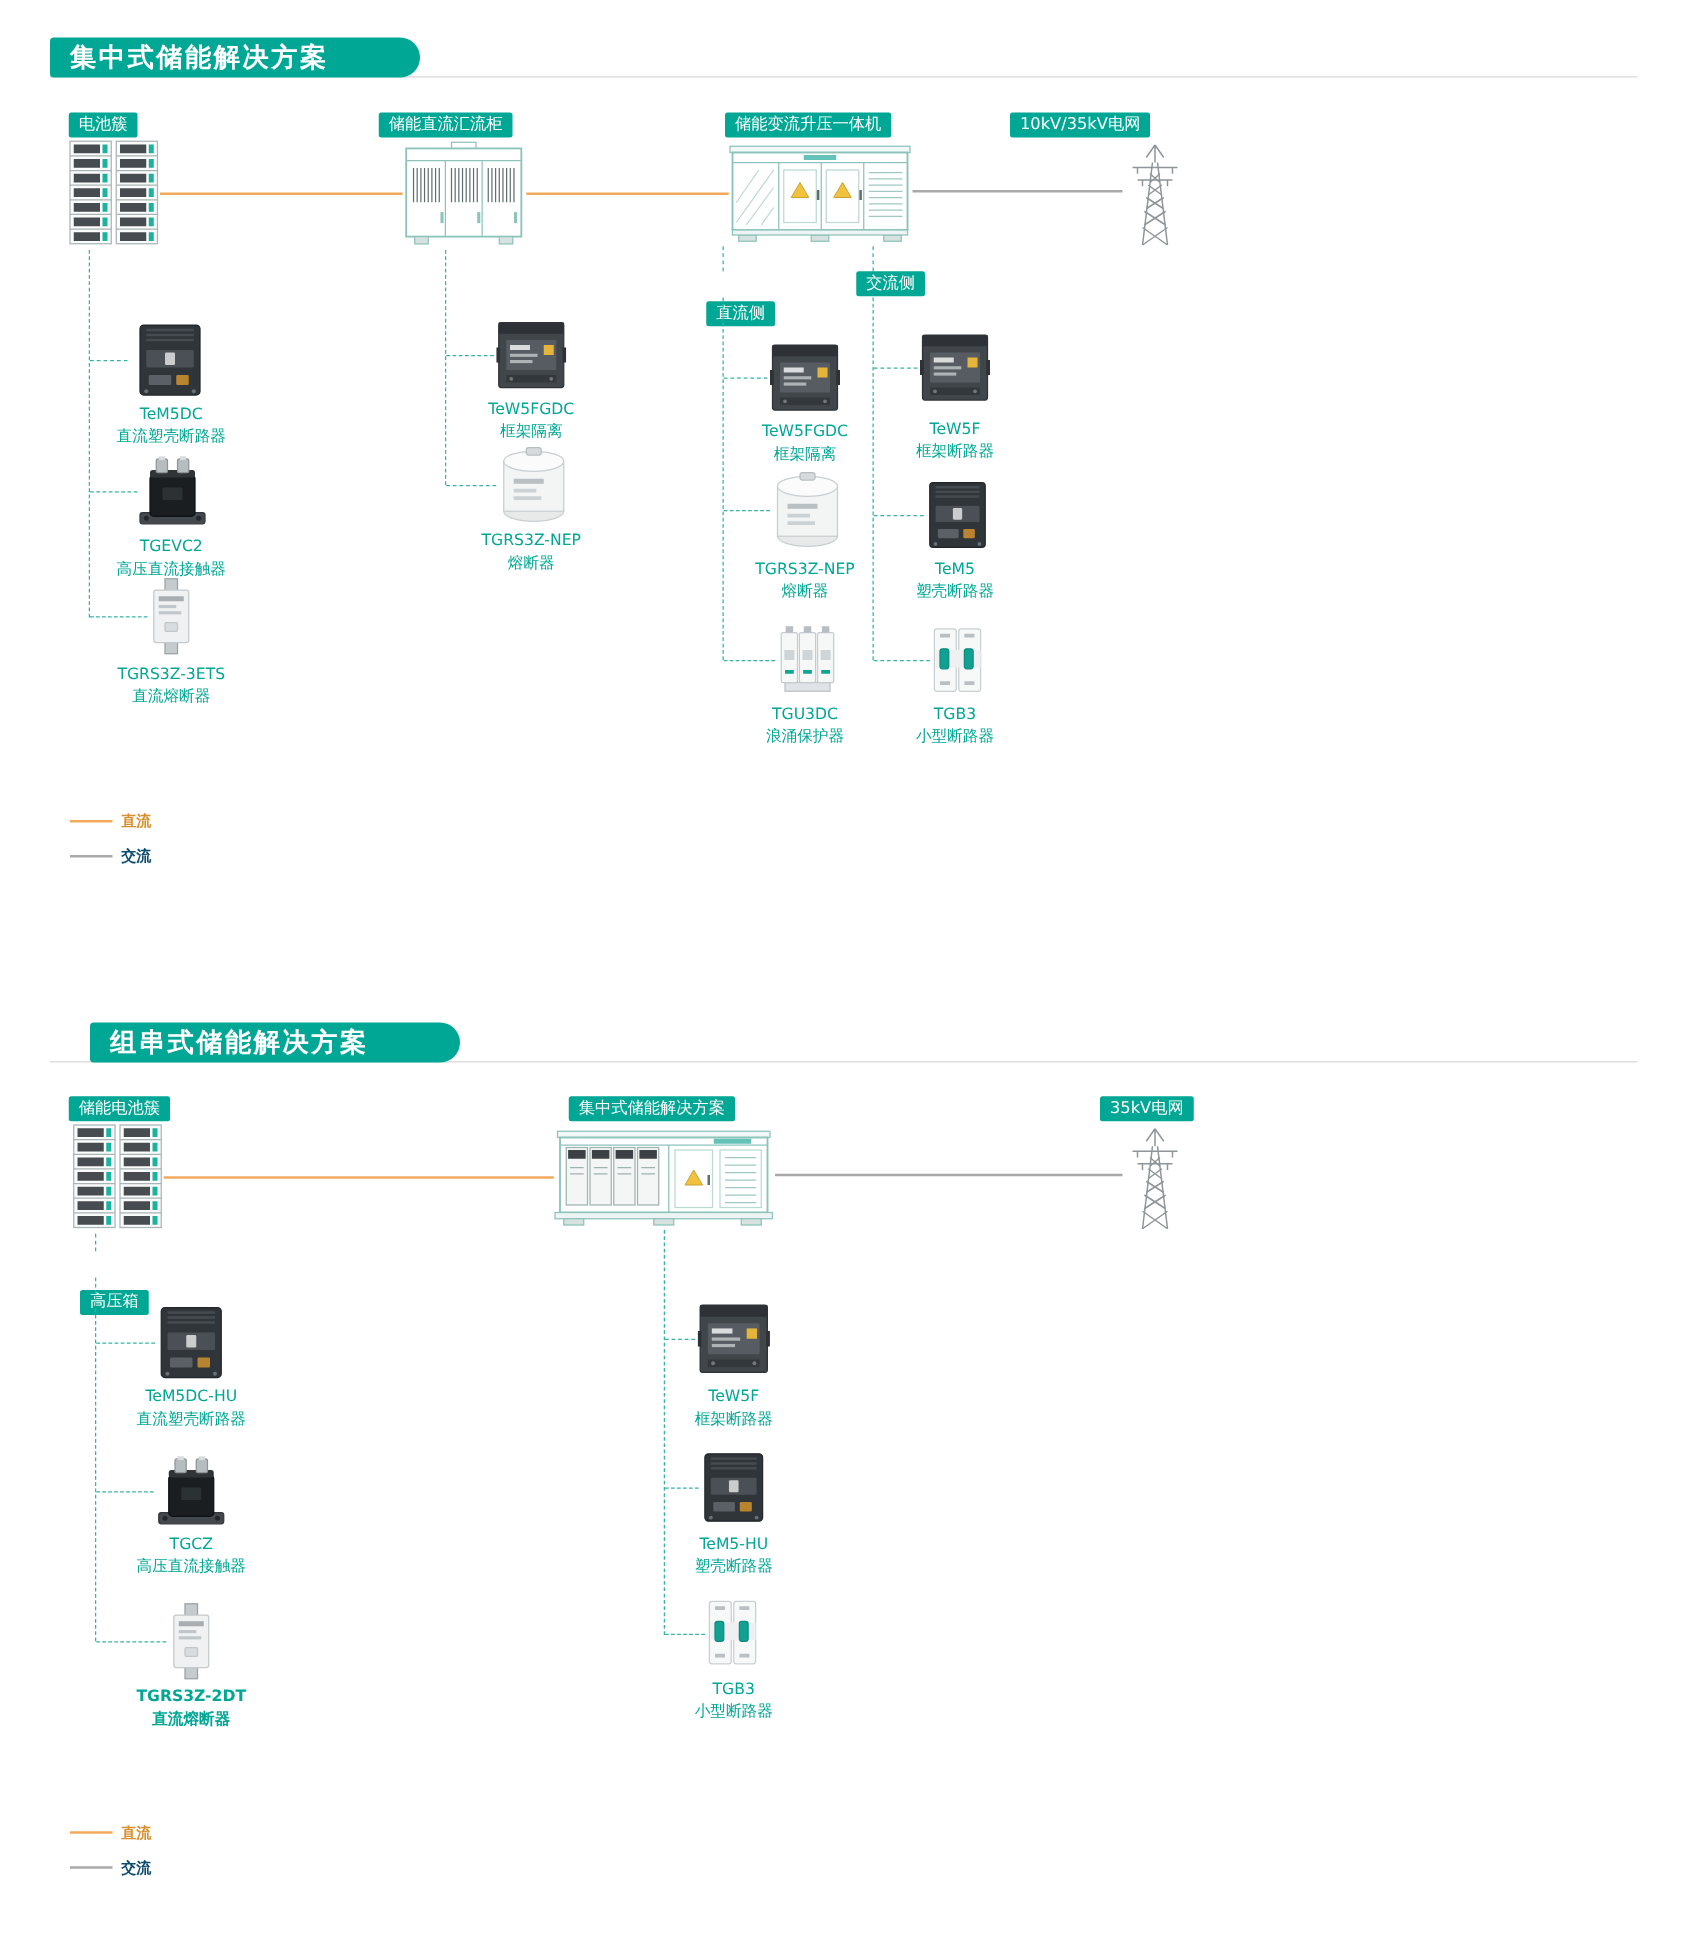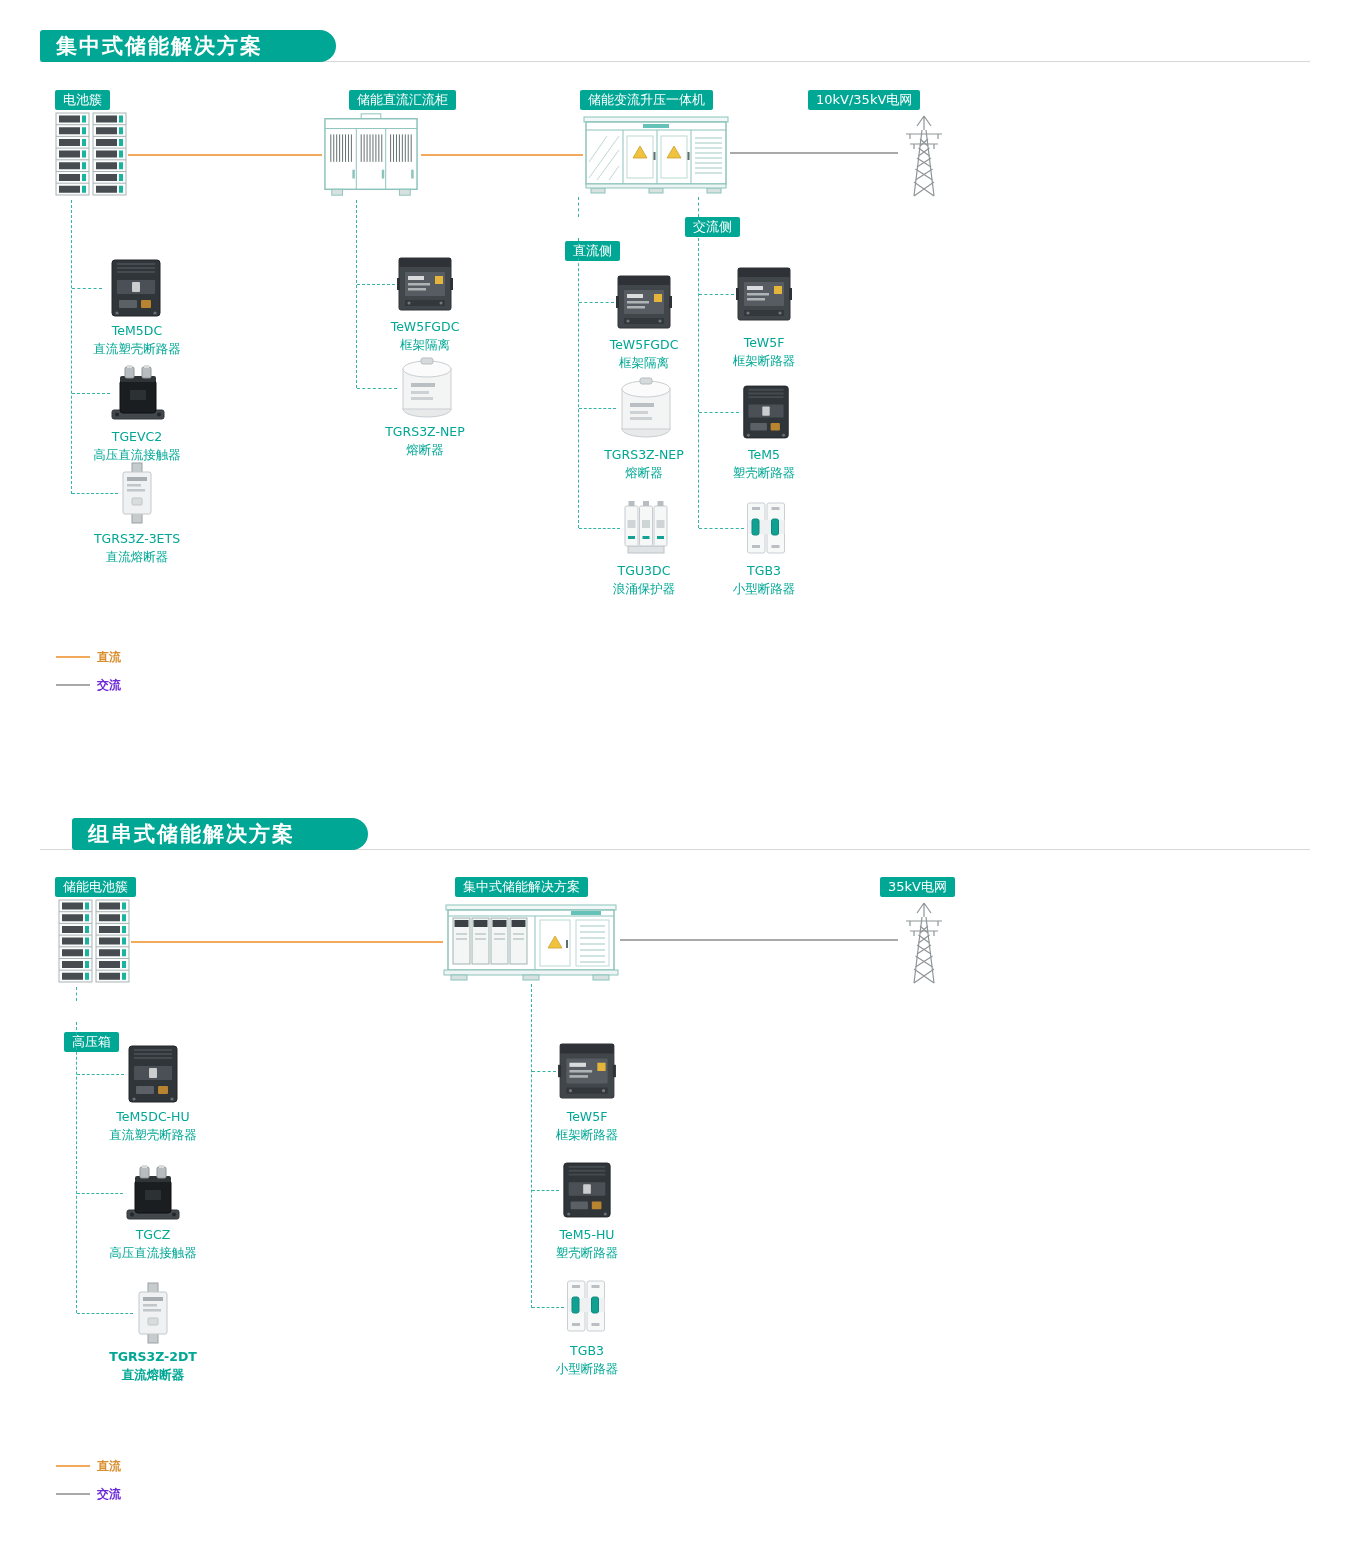--- a/index.html
+++ b/index.html
@@ -21,21 +21,21 @@
   .flow.dc{background:var(--orange);}
   .flow.ac{background:var(--acgray);}
   .vdash{position:absolute;width:0;border-left:1px dashed var(--tealdash);}
   .hdash{position:absolute;height:0;border-top:1px dashed var(--tealdash);}
   .icon{position:absolute;display:block;}
   .plabel{position:absolute;width:150px;text-align:center;font-size:12.5px;color:var(--teal);line-height:1.4;}
   .plabel .model,.plabel .desc{display:block;}
   .legend-line{position:absolute;width:34px;height:2px;}
   .legend-label{position:absolute;font-size:12px;font-weight:bold;white-space:nowrap;}
   .legend-label.dc{color:#d98f2e;}
-  .legend-label.ac{color:#6d28d9;}
+  .legend-label.ac{color:#0c4a6e;}
 </style>
 </head>
 <body>
 
 <svg width="0" height="0" style="position:absolute">
   <defs>
     <symbol id="sym-rack" viewBox="0 0 72 86">
       <rect x="1" y="1" width="33" height="82" fill="#fafbfb" stroke="#aab4b6"></rect>
       <rect x="38" y="1" width="33" height="82" fill="#fafbfb" stroke="#aab4b6"></rect>
       <path d="M1 12.7H34M1 24.4H34M1 36.1H34M1 47.8H34M1 59.5H34M1 71.2H34M38 12.7H71M38 24.4H71M38 36.1H71M38 47.8H71M38 59.5H71M38 71.2H71" stroke="#aab4b6" fill="none"></path>
@@ -212,22 +212,22 @@
     </symbol>
   </defs>
 </svg>
 
 <div class="page">
 
   <div>
     <div class="rule" style="left:40px;top:61px;width:1270px;"></div>
     <div class="title-bar" style="left:40px;top:30px;">集中式储能解决方案</div>
 
-    <div class="badge" style="left:55px;top:90px;">电池簇</div>
-    <div class="badge" style="left:303px;top:90px;margin-left:46px;">储能直流汇流柜</div>
+    <div class="badge" style="left:55px;top:90px;font-family:Liberation Mono, monospace;">电池簇</div>
+    <div class="badge" style="left:303px;top:90px;">储能直流汇流柜</div>
     <div class="badge" style="left:580px;top:90px;">储能变流升压一体机</div>
     <div class="badge" style="left:808px;top:90px;">10kV/35kV电网</div>
 
     <svg class="icon" style="left:55px;top:112px;width:72px;height:86px;">
         <use href="#sym-rack"></use>
       </svg>
     <svg class="icon" style="left:322px;top:112px;width:98px;height:86px;">
         <use href="#sym-cabinet"></use>
       </svg>
     <svg class="icon" style="left:583px;top:110px;width:146px;height:86px;">

